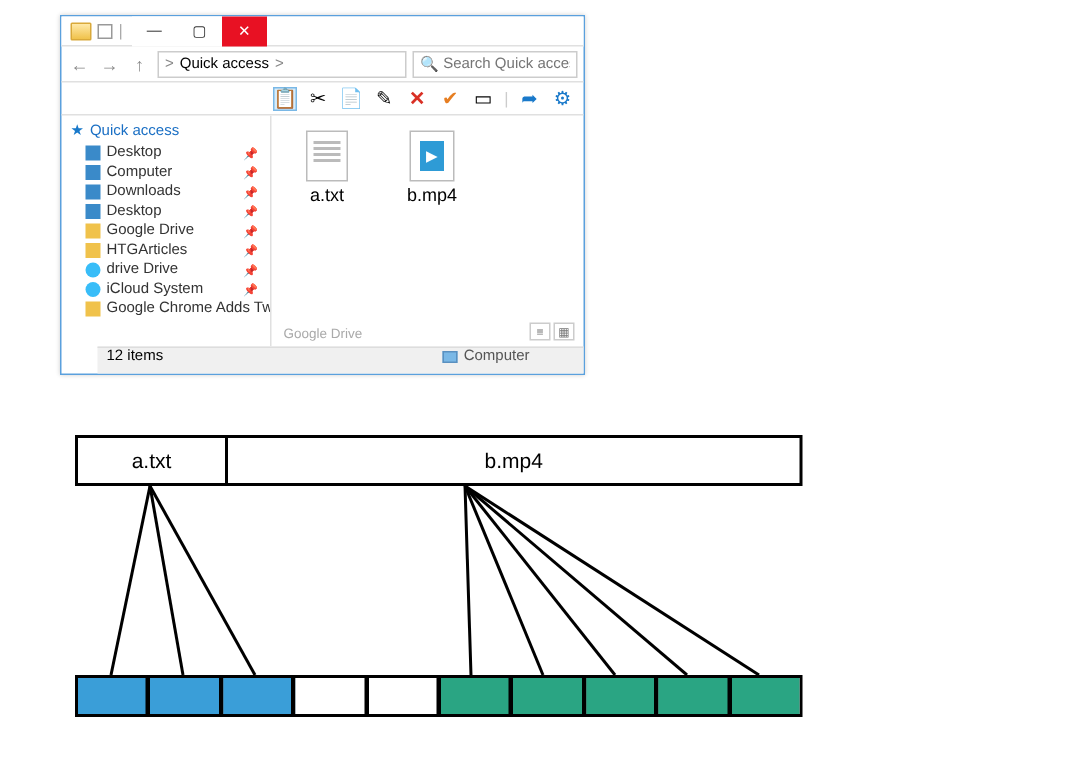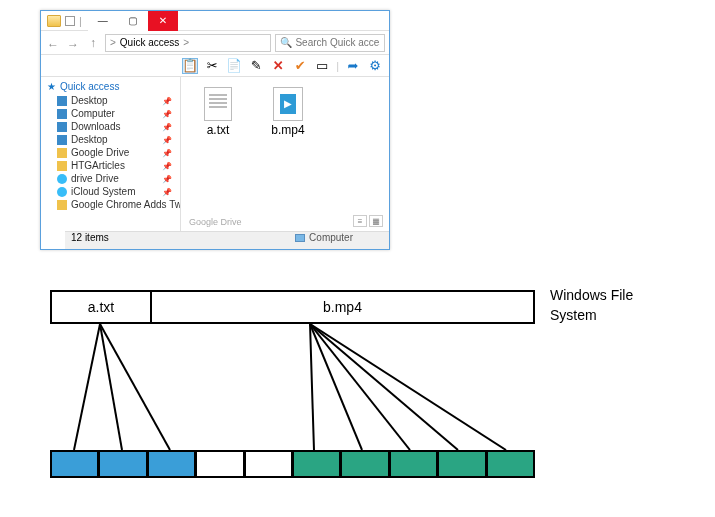--- a/index.html
+++ b/index.html
@@ -213,21 +213,20 @@
       <span>Computer</span>
     </div>
   </div>
 </div>
 
 <div class="diagram">
   <div class="fs-row">
     <div class="fs-cell a">a.txt</div>
     <div class="fs-cell b">b.mp4</div>
   </div>
-  <div class="label-fs" id="fs-label">Windows File<br>System</div>
 
   <svg class="lines" id="lines-svg">
       <line x1="50" y1="0" x2="24" y2="126"></line>
       <line x1="50" y1="0" x2="72" y2="126"></line>
       <line x1="50" y1="0" x2="120" y2="126"></line>
       <line x1="260" y1="0" x2="264" y2="126"></line>
       <line x1="260" y1="0" x2="312" y2="126"></line>
       <line x1="260" y1="0" x2="360" y2="126"></line>
       <line x1="260" y1="0" x2="408" y2="126"></line>
       <line x1="260" y1="0" x2="456" y2="126"></line>

